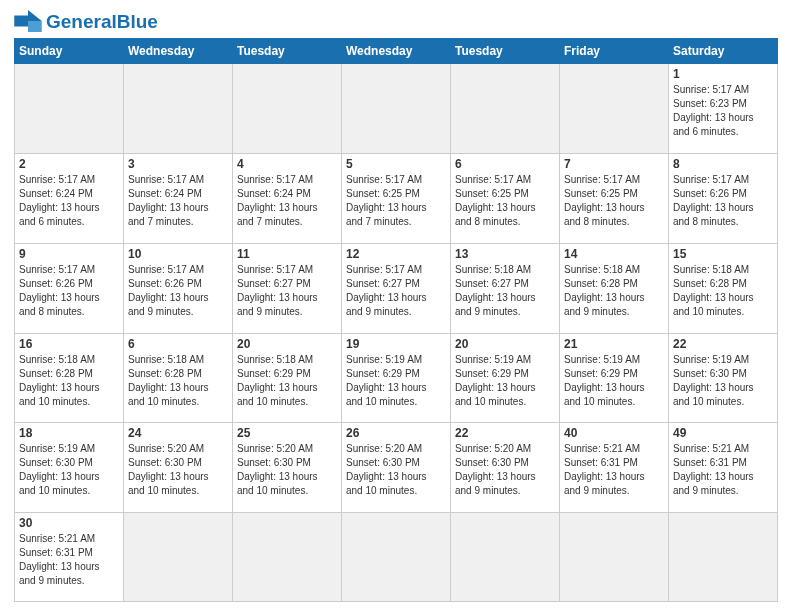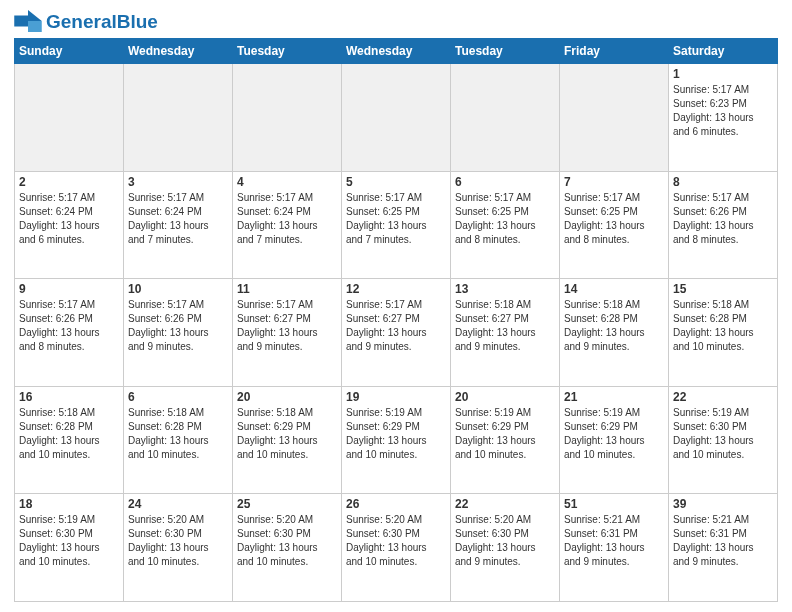--- a/index.html
+++ b/index.html
@@ -305,27 +305,41 @@
 Sunset: 6:30 PM
 Daylight: 13 hours and 10 minutes.</div>
           </td>
           <td>
             <span class="day-number">22</span>
             <div class="day-info">Sunrise: 5:20 AM
 Sunset: 6:30 PM
 Daylight: 13 hours and 9 minutes.</div>
           </td>
           <td>
-            <span class="day-number">51</span>
+            <span class="day-number">40</span>
             <div class="day-info">Sunrise: 5:21 AM
 Sunset: 6:31 PM
 Daylight: 13 hours and 9 minutes.</div>
           </td>
           <td>
-            <span class="day-number">39</span>
+            <span class="day-number">49</span>
             <div class="day-info">Sunrise: 5:21 AM
 Sunset: 6:31 PM
 Daylight: 13 hours and 9 minutes.</div>
           </td>
+        </tr>
+        <tr class="last-row">
+          <td>
+            <span class="day-number">30</span>
+            <div class="day-info">Sunrise: 5:21 AM
+Sunset: 6:31 PM
+Daylight: 13 hours and 9 minutes.</div>
+          </td>
+          <td class="empty"></td>
+          <td class="empty"></td>
+          <td class="empty"></td>
+          <td class="empty"></td>
+          <td class="empty"></td>
+          <td class="empty"></td>
         </tr>
       </tbody>
   </table>
 </div>
 
 </body></html>

